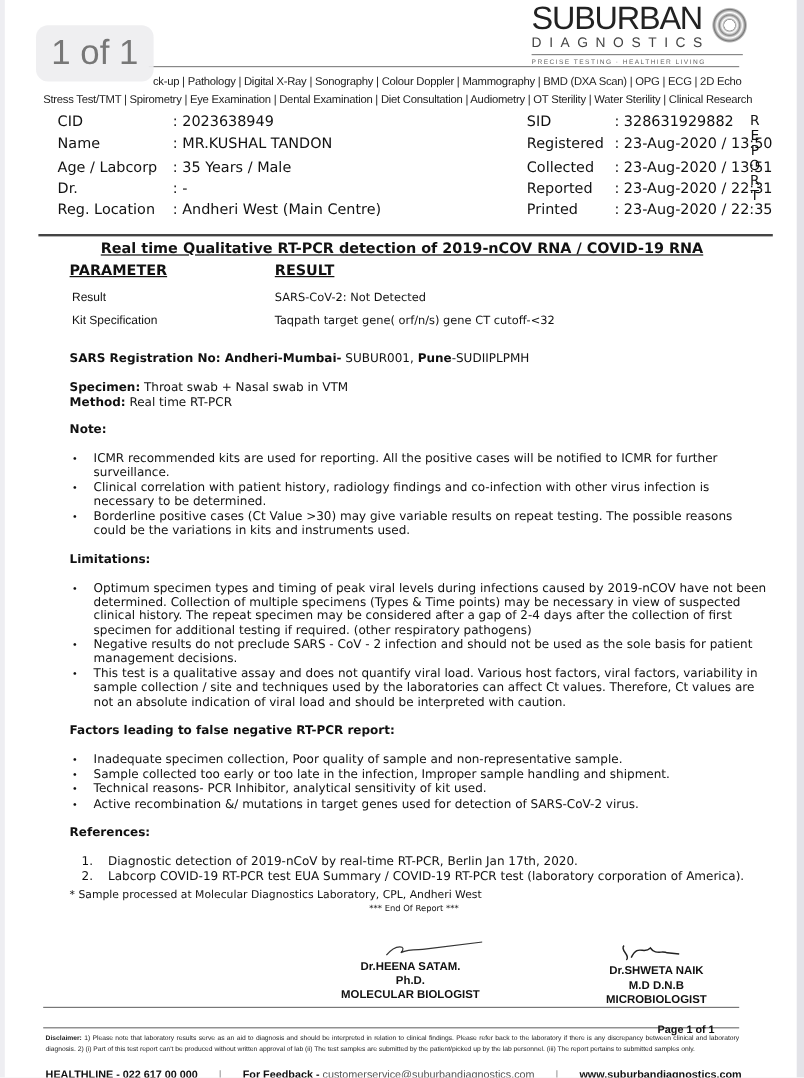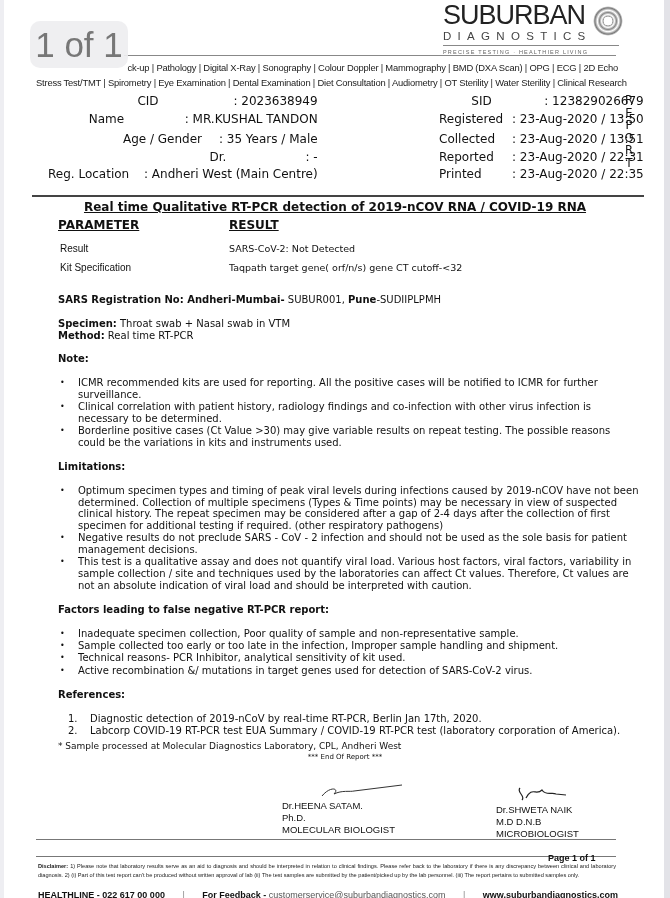--- a/index.html
+++ b/index.html
@@ -1,33 +1,33 @@
 <!DOCTYPE html>
 <html><head>
 <meta charset="utf-8">
 <style>
   html, body { margin:0; padding:0; }
   body { width:670px; height:898px; background:#eeeef2; position:relative; overflow:hidden;
          font-family:"DejaVu Sans", sans-serif; color:#111; }
   .page { position:absolute; left:4px; top:0; width:660px; height:898px; background:#fff; }
   .pager { position:absolute; left:30px; top:21px; width:98px; height:47px; background:rgba(238,238,240,0.92);
-           border-radius:10px; font-family:"Liberation Sans", sans-serif; font-size:35px; color:#777;
+           border-radius:10px; font-family:"Liberation Sans", sans-serif; font-size:29px; color:#777;
            display:flex; align-items:center; justify-content:center; z-index:5; }
   .logo { position:absolute; left:443px; top:2px; width:176px; }
   .logo .brand { font-family:"Liberation Sans", sans-serif; font-size:27px; letter-spacing:-1px; color:#222; line-height:27px; }
   .logo .sub { font-family:"Liberation Sans", sans-serif; font-size:11.5px; letter-spacing:6.3px; color:#444; margin-top:1px; }
   .logo .tag { font-family:"Liberation Sans", sans-serif; font-size:5.5px; letter-spacing:1.2px; color:#666; border-top:1px solid #888; margin-top:3px; padding-top:3px; }
   .logo .emblem { position:absolute; left:150px; top:4px; width:30px; height:30px; border-radius:50%;
                   background:radial-gradient(circle, #fff 20%, #999 22%, #fff 30%, #888 40%, #fff 50%, #777 62%, #fff 70%); }
   .hr-top { position:absolute; left:124px; top:55px; width:492px; border-top:1px solid #888; }
   .services { position:absolute; left:36px; top:60px; width:582px; font-family:"Liberation Sans", sans-serif;
               font-size:9.4px; color:#222; line-height:15px; text-align:right; white-space:nowrap; letter-spacing:-0.2px; }
   .services .l2 { text-align:left; }
   .info { position:absolute; top:93px; font-size:12px; line-height:17.6px; }
-  .info .row { display:flex; height:17.6px;justify-content:flex-end; }
+  .info .row { display:flex; height:17.6px; }
   .info .row.gap { margin-top:3px; }
   .info .k { width:96px; }
   .info .v { }
   .info-left { left:48px; }
   .info-right { left:403px; }
   .info-right .k { width:73px;margin-left:36px; }
   .report-vert { position:absolute; left:624px; top:94px; font-size:11.5px; line-height:12.5px; width:10px; text-align:center; }
   .hr-mid { position:absolute; left:32px; top:195px; width:612px; border-top:2px solid #444; }
   .title { position:absolute; left:0; width:670px; top:200px; text-align:center; font-size:12px; font-weight:bold; text-decoration:underline; }
   .param-h { position:absolute; top:218px; font-size:12px; font-weight:bold; text-decoration:underline; }
@@ -35,21 +35,21 @@
   .body-text { position:absolute; left:58px; font-size:10px; line-height:12px; }
   .bold { font-weight:bold; }
   ul.bul { position:absolute; left:60px; width:580px; margin:0; padding:0; list-style:none; font-size:10px; line-height:11.7px; }
   ul.bul li { position:relative; padding-left:18px; margin-bottom:0.5px; }
   ul.bul li::before { content:"•"; position:absolute; left:0; font-size:8px; }
   ol.refs { position:absolute; left:62px; width:580px; margin:0; padding:0; list-style:none; font-size:10px; line-height:12px; }
   ol.refs li { position:relative; padding-left:28px; }
   ol.refs li .n { position:absolute; left:6px; }
   .note-proc { position:absolute; left:58px; top:741px; font-size:9px; }
   .end { position:absolute; left:0; width:670px; top:753px; text-align:center; font-size:7px; padding-left:20px; box-sizing:border-box; }
-  .sig { position:absolute; font-family:"Liberation Sans", sans-serif; font-weight:normal; font-size:9.5px; text-align:left; line-height:12px; }
+  .sig { position:absolute; font-family:"Liberation Sans", sans-serif; font-weight:bold; font-size:9.5px; text-align:center; line-height:12px; }
   .sig svg { display:block; }
   .hr-foot { position:absolute; left:36px; width:580px; border-top:1px solid #777; }
   .foot { position:absolute; left:38px; top:843px; width:580px; font-family:"Liberation Sans", sans-serif; font-size:9px; display:flex; justify-content:space-between; white-space:nowrap;margin-top:47px; }
   .foot .b { font-weight:bold; }
   .foot .sep { color:#888; margin:0 6px; }
   .pageof { position:absolute; left:548px; top:853px; font-family:"Liberation Sans", sans-serif; font-weight:bold; font-size:9px; }
   .disc { position:absolute; left:38px; top:862px; width:578px; font-family:"Liberation Sans", sans-serif; font-size:5.6px; line-height:8.5px; text-align:justify; color:#222; }
   .right-edge { position:absolute; left:664px; top:0; width:6px; height:898px; background:#e3e3e8; }
 </style>
 </head>
@@ -76,37 +76,37 @@
 <div class="info info-left">
   <div class="row">
       <span class="k">CID</span>
       <span class="v">: 2023638949</span>
     </div>
   <div class="row">
       <span class="k">Name</span>
       <span class="v">: MR.KUSHAL TANDON</span>
     </div>
   <div class="row gap">
-      <span class="k">Age / Gender</span>
+      <span class="k">Age / Labcorp</span>
       <span class="v">: 35 Years / Male</span>
     </div>
   <div class="row">
       <span class="k">Dr.</span>
       <span class="v">: -</span>
     </div>
   <div class="row">
       <span class="k">Reg. Location</span>
       <span class="v">: Andheri West (Main Centre)</span>
     </div>
 </div>
 
 <div class="info info-right">
   <div class="row">
       <span class="k">SID</span>
-      <span class="v">: 123829026679</span>
+      <span class="v">: 328631929882</span>
     </div>
   <div class="row">
       <span class="k">Registered</span>
       <span class="v">: 23-Aug-2020 / 13:50</span>
     </div>
   <div class="row gap">
       <span class="k">Collected</span>
       <span class="v">: 23-Aug-2020 / 13:51</span>
     </div>
   <div class="row">

